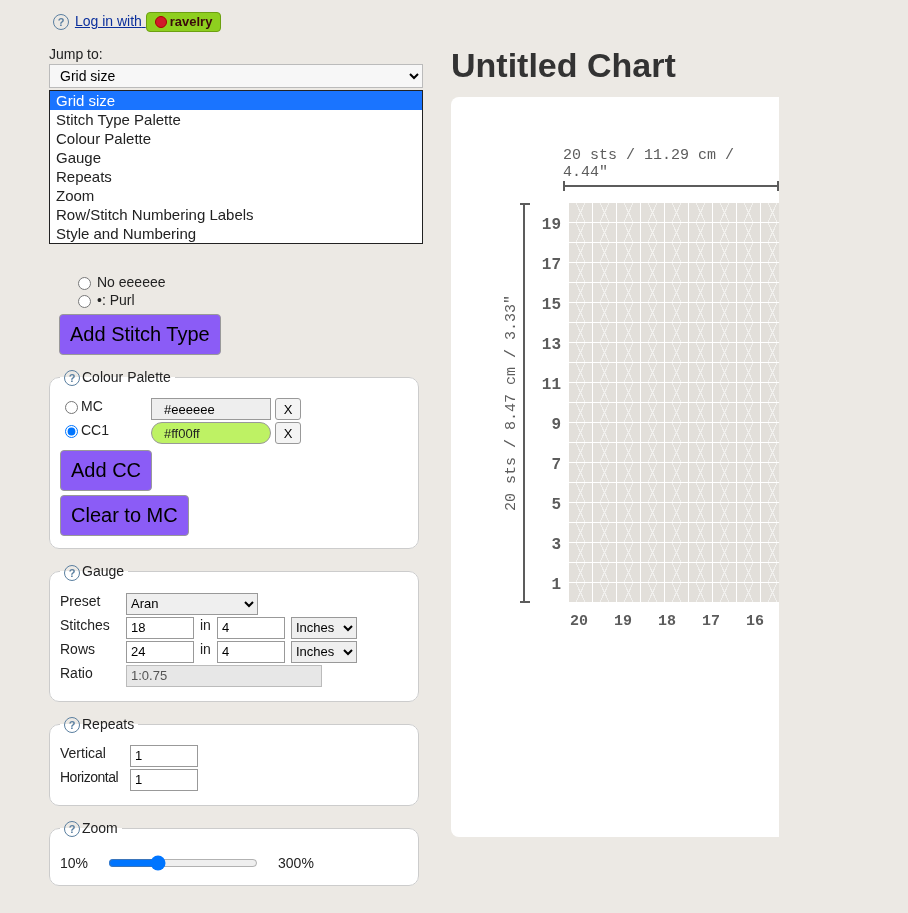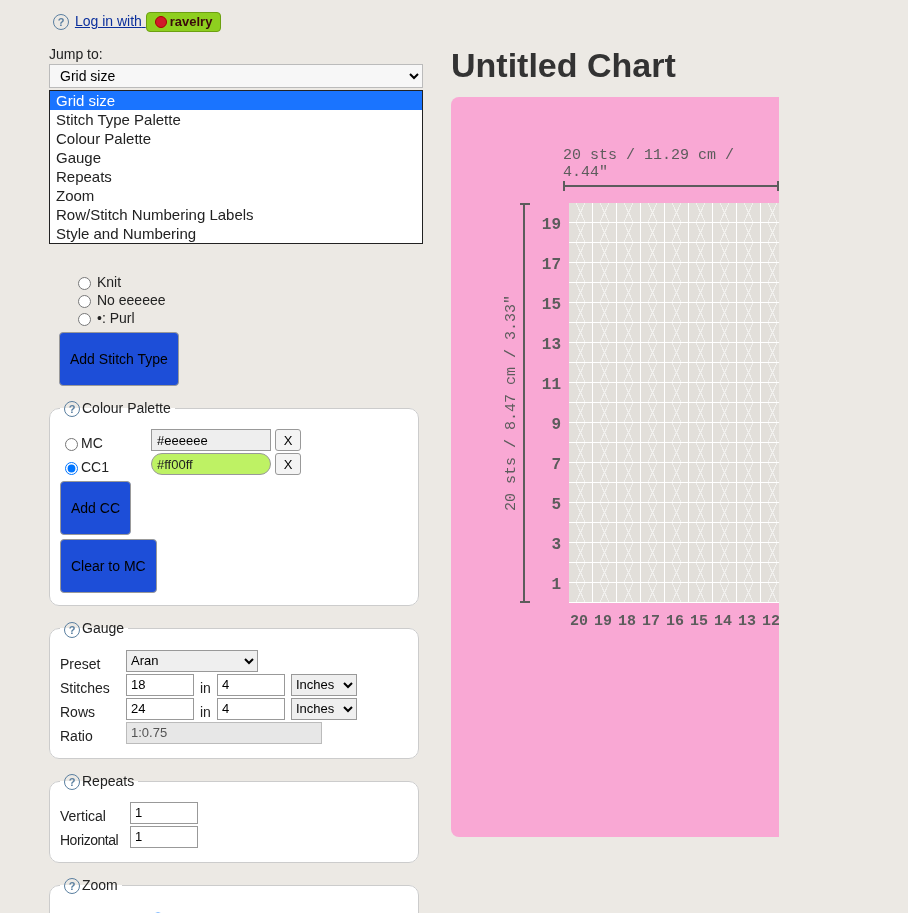--- a/index.html
+++ b/index.html
@@ -40,51 +40,51 @@
     background: #fff; border: 1px solid #222; z-index: 50;
   }
   .dropdown-list div {
     padding: 1px 6px; font-size: 15px; cursor: default;
   }
   .dropdown-list .selected { background: #1a74ff; color: #fff; }
   .below-dropdown { margin-top: 186px; padding-left: 24px; }
   .radio-row { margin: 2px 0; display:flex; align-items:center;}
   .radio-row input { margin-right: 6px; }
   .btn {
-    background: #1d4ed8; border: 1px solid #999; border-radius: 4px;
-    padding: 18px 10px; font-size: 14px; cursor: pointer; margin-top: 4px;
+    background: #8b5cf6; border: 1px solid #999; border-radius: 4px;
+    padding: 8px 10px; font-size: 20px; cursor: pointer; margin-top: 4px;
   }
   fieldset.panel {
     border: 1px solid #ccc; border-radius: 10px; background: #fff;
     margin: 14px 0 0 0; padding: 10px 10px 12px 10px; width: 370px;
   }
   fieldset.panel legend { padding: 0 4px; font-size: 14px; }
-  .row { display: flex; align-items: flex-end; margin: 2px 0; }
+  .row { display: flex; align-items: flex-start; margin: 2px 0; }
   .row .lbl { width: 70px; }
   .swatch-input {
-    width: 120px; height: 22px; border: 1px solid #999; padding-left: 5px; font-size: 13px;
+    width: 120px; height: 22px; border: 1px solid #999; padding-left: 12px; font-size: 13px;
   }
   .swatch-mc input.swatch-input { background: #eeeeee; }
   .swatch-cc input.swatch-input { background: #bef264; color: #222; border-radius: 11px; }
   .xbtn {
     width: 26px; height: 22px; border: 1px solid #999; background: #f4f4f4; margin-left: 4px;
     font-size: 13px; cursor: pointer; border-radius: 3px;
   }
   .num-input { width: 68px; height: 22px; border: 1px solid #999; padding-left: 4px; font-size: 13px; }
   .unit-sel { width: 66px; height: 22px; border: 1px solid #999; font-size: 13px; }
   .ratio-disp {
     width: 196px; height: 22px; border: 1px solid #bbb; background: #e7e7e7;
     padding-left: 4px; font-size: 13px;
   }
   .slider-row { display: flex; align-items: center; gap: 18px; margin-top: 6px; }
   .slider { width: 150px; }
   .right-col { margin-left: 22px; flex: 1; position: relative; overflow: hidden; }
   .chart-title { font-size: 34px; font-weight: bold; margin: 0 0 12px 0; color: #333; }
   .chart-frame {
-    background: #f9a8d4; border-radius: 8px 0 0 8px; padding: 30px 0 0 30px;
+    background: #ffffff; border-radius: 8px 0 0 8px; padding: 30px 0 0 30px;
     height: 740px; position: relative; overflow:hidden;
   }
   .top-ruler { position:absolute; top:50px; left:112px; right:0; color:#5c5c5c; font-family: "Courier New", monospace; font-size:15px; }
   .ruler-line { border-top:2px solid #5c5c5c; height:8px; margin-top:4px; position:relative;}
   .ruler-line:before, .ruler-line:after { content:""; position:absolute; top:-6px; width:2px; height:10px; background:#5c5c5c;}
   .ruler-line:before{ left:0;} .ruler-line:after{ right:0;}
   .left-ruler {
     position:absolute; top:106px; left:52px; color:#5c5c5c;
     font-family:"Courier New",monospace; font-size:15px;
     writing-mode: vertical-rl; transform: rotate(180deg);
@@ -109,21 +109,21 @@
   }
   .cell:before {
     content:""; position:absolute; left:0; right:0; top:0; bottom:0;
     background:
       linear-gradient(115deg, transparent 48%, #fff 48%, #fff 52%, transparent 52%),
       linear-gradient(65deg, transparent 48%, #fff 48%, #fff 52%, transparent 52%);
     opacity:0.55;
   }
   .col-labels {
     position:absolute; left:116px; top:516px; right:0; display:flex;
-    font-family:"Courier New",monospace; color:#5c5c5c; font-size:15px; font-weight:bold;
+    font-family:"Courier New",monospace; color:#5c5c5c; font-size:15px; font-weight:bold;gap:20px;
   }
   .col-labels div { width:24px; text-align:center; flex:0 0 24px;}
   .preset-sel{ width:132px; height:22px; border:1px solid #999; font-size:13px;}
   .gauge-grid .row .lbl{ width:66px;}
   .gauge-grid .row .inlbl{ margin: 0 6px;}
 </style>
 </head>
 <body>
 
 <div class="page">
@@ -149,24 +149,20 @@
         <div>Stitch Type Palette</div>
         <div>Colour Palette</div>
         <div>Gauge</div>
         <div>Repeats</div>
         <div>Zoom</div>
         <div>Row/Stitch Numbering Labels</div>
         <div>Style and Numbering</div>
       </div>
 
       <div class="below-dropdown">
-        <div class="radio-row">
-          <input type="radio" style="">
-          <span>Knit</span>
-        </div>
         <div class="radio-row">
           <input type="radio" style="">
           <span>No eeeeee</span>
         </div>
         <div class="radio-row">
           <input type="radio" style="">
           <span>•: Purl</span>
         </div>
         <button class="btn" style="margin-left:-14px;">Add Stitch Type</button>
       </div>

